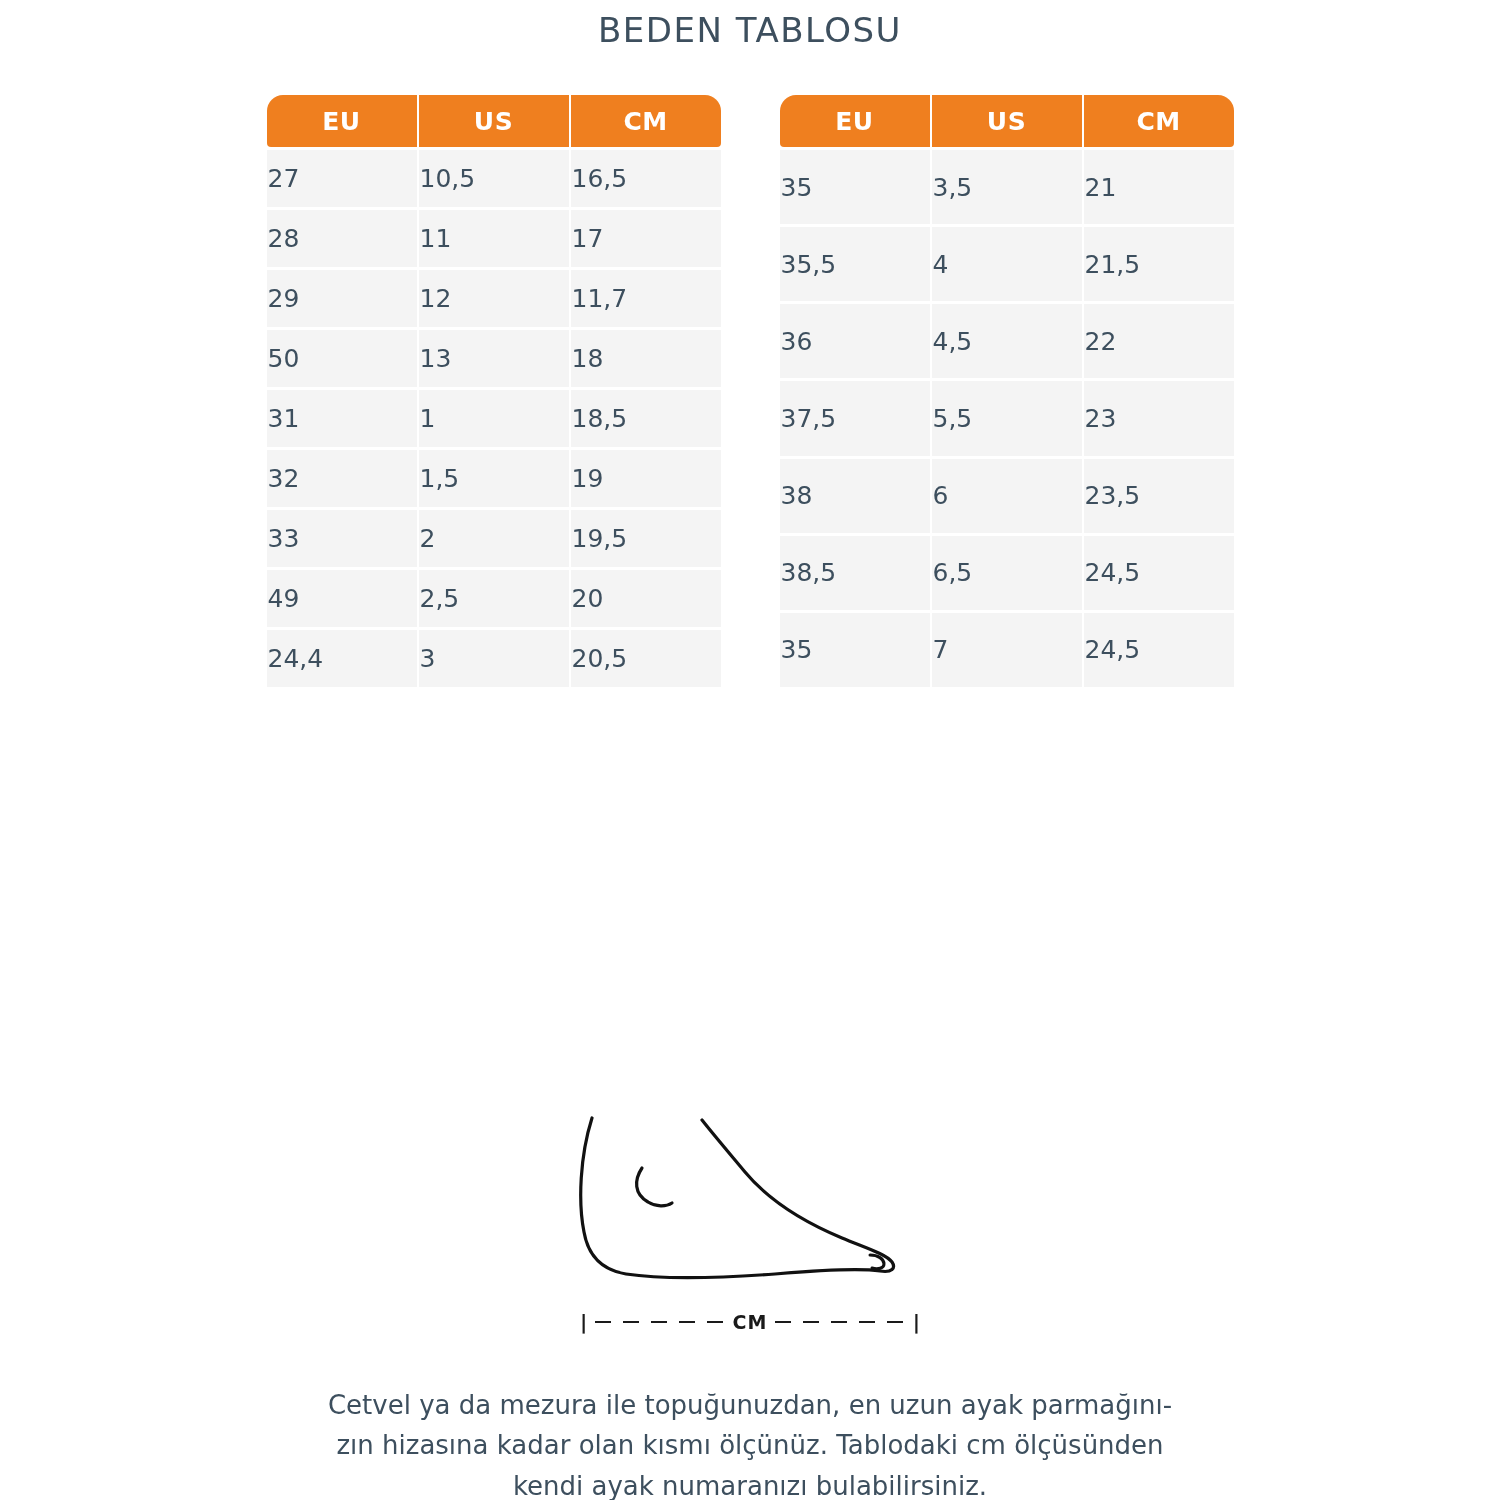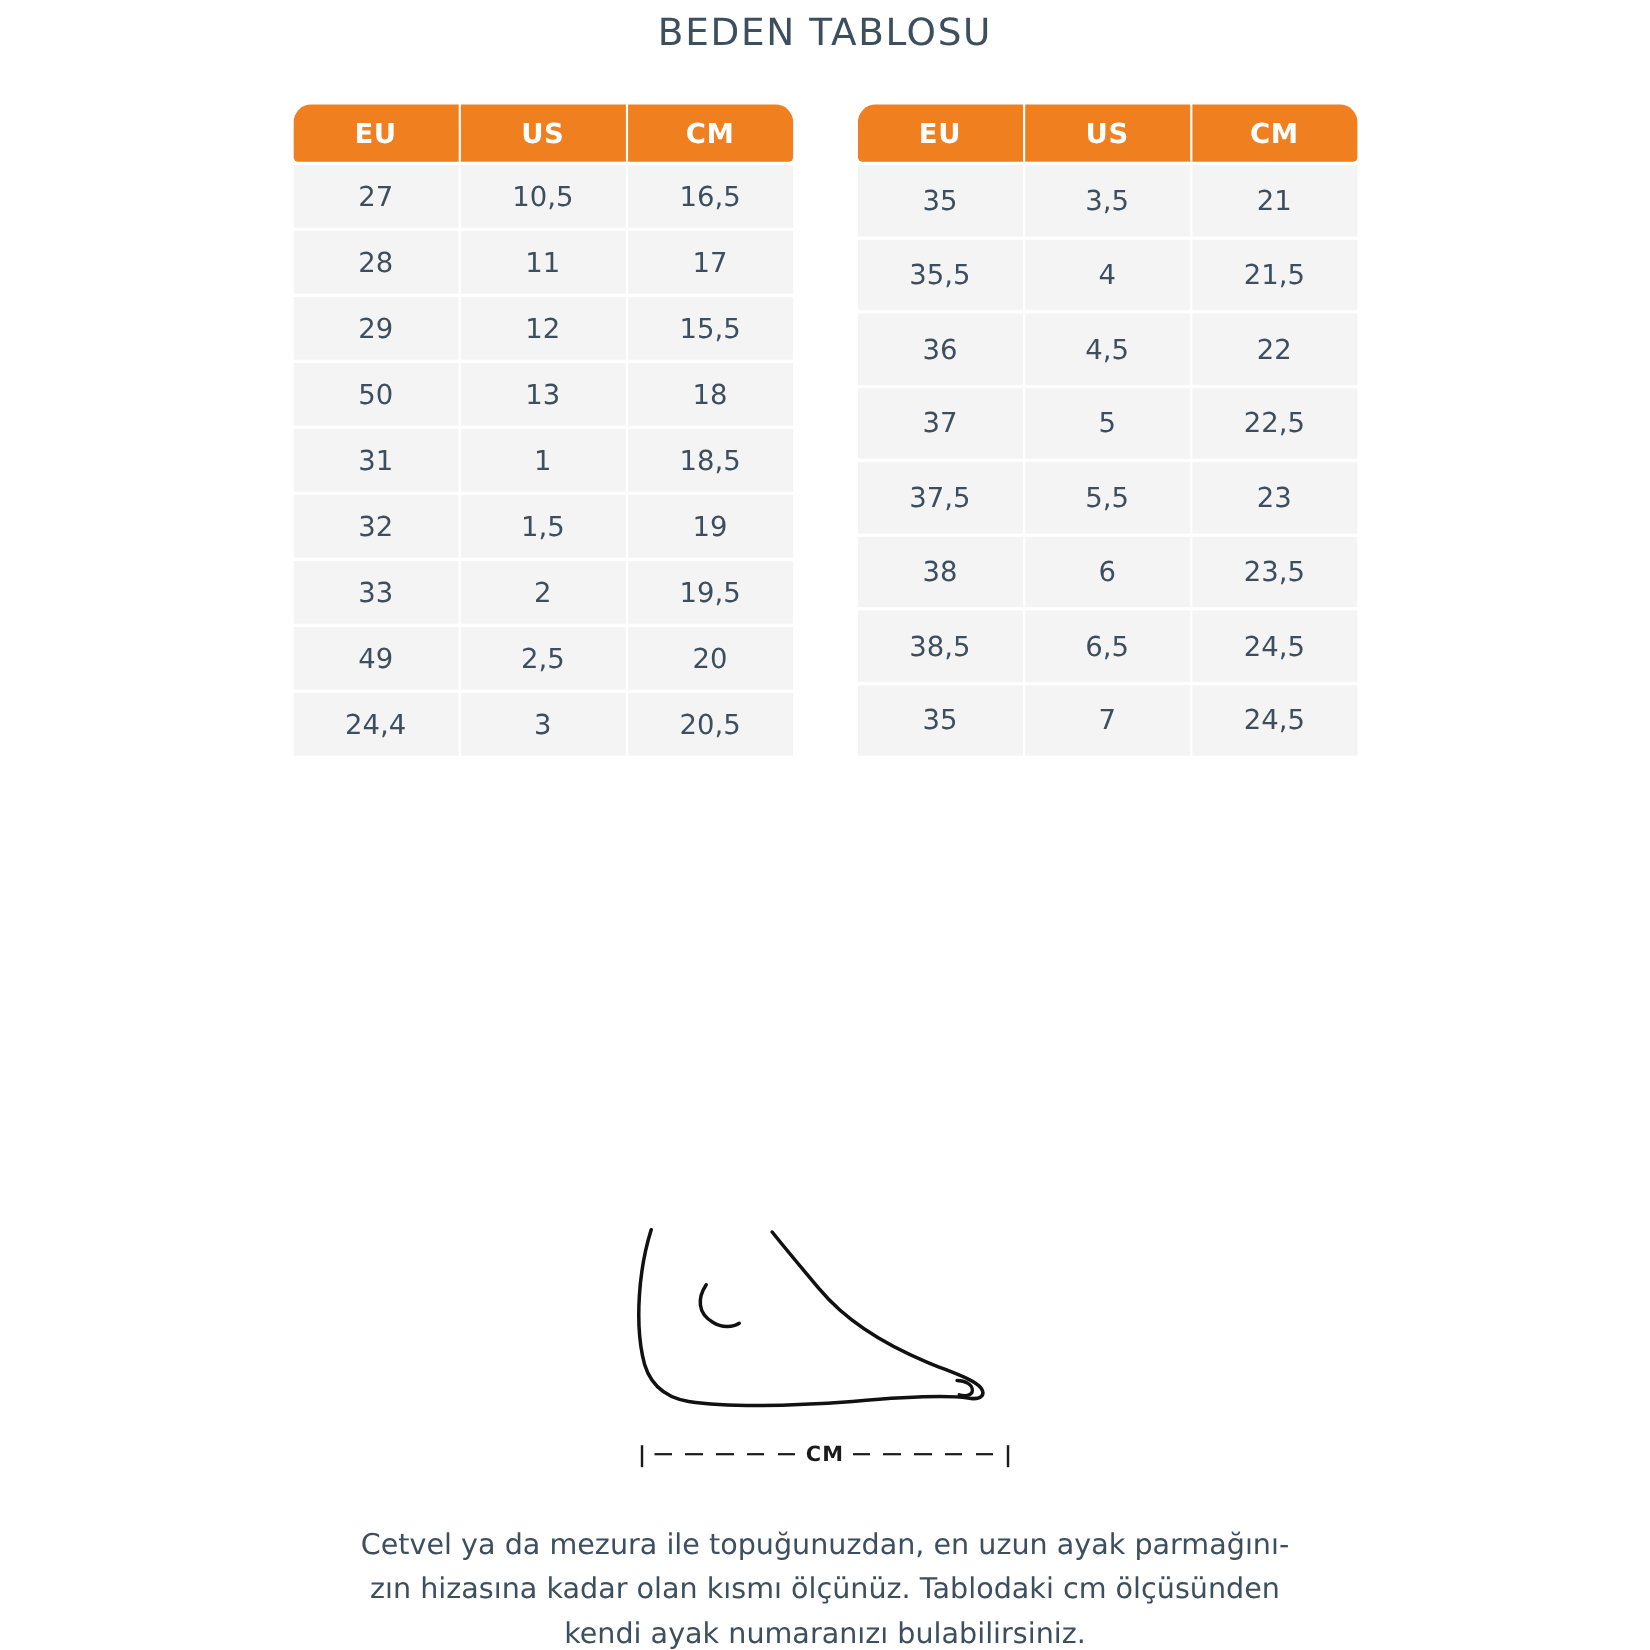--- a/index.html
+++ b/index.html
@@ -51,21 +51,21 @@
   .size-table thead tr th:first-child {
     border-top-left-radius: 16px;
     border-bottom-left-radius: 4px;
   }
   .size-table thead tr th:last-child {
     border-top-right-radius: 16px;
     border-bottom-right-radius: 4px;
   }
   .size-table td {
     background: #f4f4f4;
-    text-align: center;
+    text-align: left;
     font-size: 25px;
     height: 55px;
     width: 148px;
     color: #3d4f5e;
     font-weight: 400;
   }
   .foot-area {
     position: absolute;
     left: 0;
     right: 0;
@@ -135,21 +135,21 @@
           <td>16,5</td>
         </tr>
         <tr>
           <td>28</td>
           <td>11</td>
           <td>17</td>
         </tr>
         <tr>
           <td>29</td>
           <td>12</td>
-          <td>15,5</td>
+          <td>11,7</td>
         </tr>
         <tr>
           <td>50</td>
           <td>13</td>
           <td>18</td>
         </tr>
         <tr>
           <td>31</td>
           <td>1</td>
           <td>18,5</td>
@@ -193,25 +193,20 @@
         </tr>
         <tr>
           <td>35,5</td>
           <td>4</td>
           <td>21,5</td>
         </tr>
         <tr>
           <td>36</td>
           <td>4,5</td>
           <td>22</td>
-        </tr>
-        <tr>
-          <td>37</td>
-          <td>5</td>
-          <td>22,5</td>
         </tr>
         <tr>
           <td>37,5</td>
           <td>5,5</td>
           <td>23</td>
         </tr>
         <tr>
           <td>38</td>
           <td>6</td>
           <td>23,5</td>

